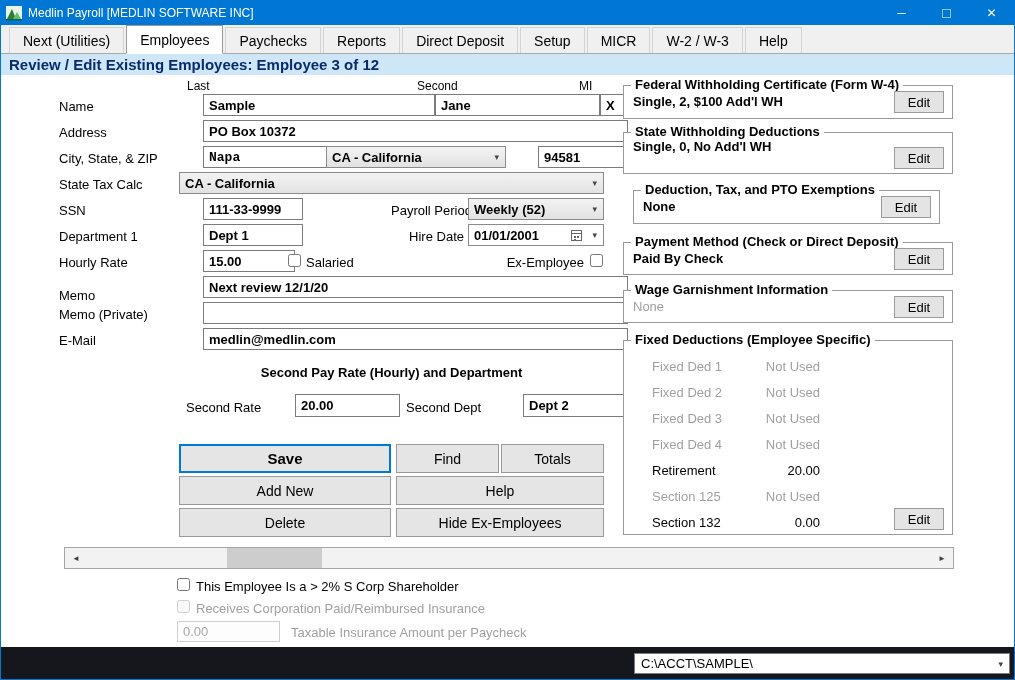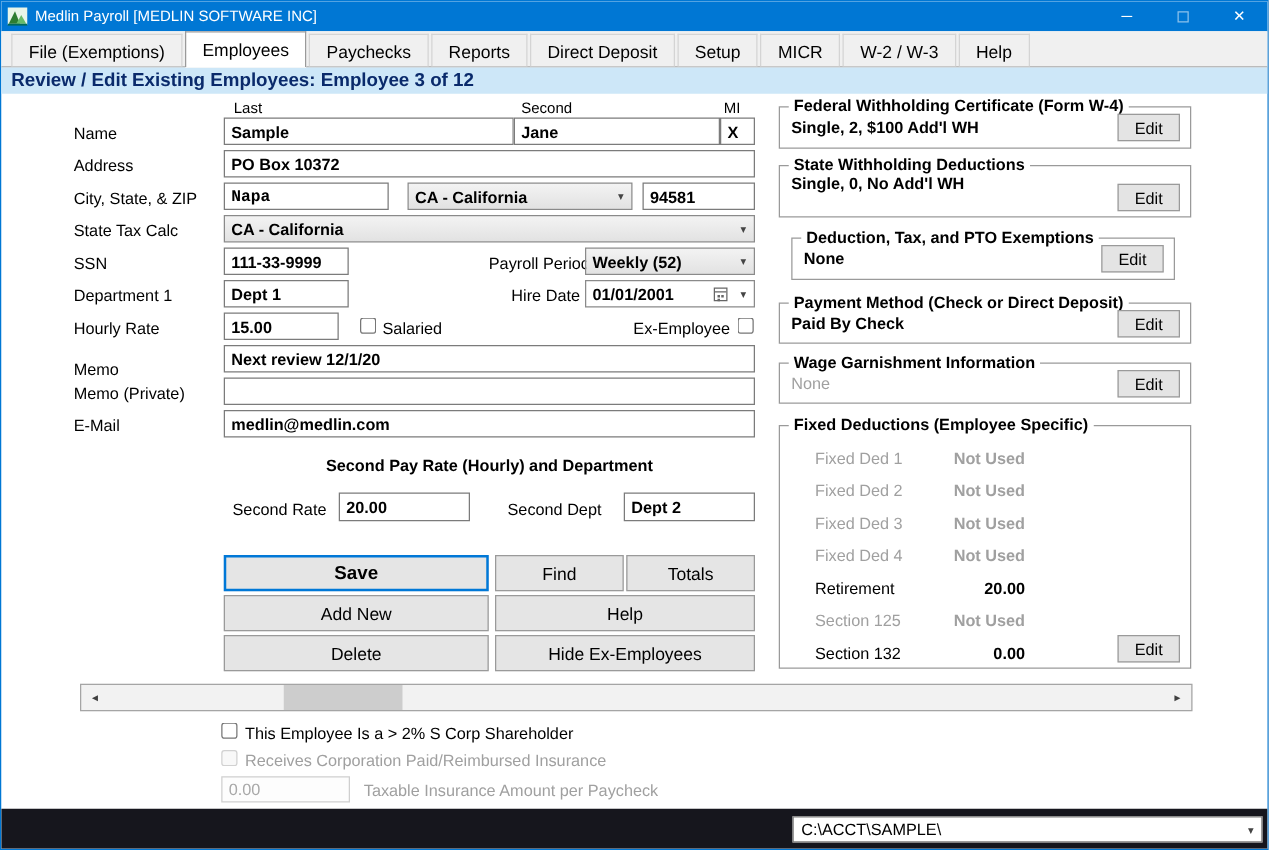--- a/index.html
+++ b/index.html
@@ -27,21 +27,21 @@
   
   .header-strip { position:absolute; top:53px; left:0; right:0; height:21px; background:#cde7f8;
                   display:flex; align-items:center; padding-left:8px; font-size:15px;
                   font-weight:bold; color:#0a2a6b; }
 
   
   .lbl { position:absolute; font-size:13px; color:#000; white-space:nowrap; }
   .collbl { position:absolute; font-size:12px; color:#000; }
   .muted { color:#a0a0a0 !important; font-weight:normal !important; }
   input.field { position:absolute; border:1px solid #7b7b7b; background:#fff; font-size:13px;
-                font-weight:bold; padding:0 5px; color:#000; font-family:inherit; outline:none; }
+                font-weight:bold; padding:0 5px; color:#000; font-family:inherit; outline:none;margin-left:24px; }
   .dropdown { position:absolute; border:1px solid #8a8a8a; background:linear-gradient(#f3f3f3,#e2e2e2);
               font-size:13px; font-weight:bold; color:#000; display:flex; align-items:center;
               justify-content:space-between; padding:0 6px 0 5px; }
   .dd-arrow { font-size:9px; color:#444; margin-left:6px; font-weight:normal; }
   .cal-icon { width:11px; height:11px; border:1px solid #666; position:relative; background:#fff; margin-right:4px; }
   .cal-icon::before { content:""; position:absolute; left:0; right:0; top:2px; height:1px; background:#666; }
   .cal-icon::after { content:""; position:absolute; left:2px; top:5px; width:2px; height:2px;
                      background:#666; box-shadow:3px 0 #666, 0 3px #666; }
   .cb { position:absolute; width:13px; height:13px; margin:0; }
 
@@ -53,21 +53,21 @@
   .btn-sm { position:absolute; width:50px; height:22px; background:#e4e4e4; border:1px solid #9a9a9a;
             font-size:13px; display:flex; align-items:center; justify-content:center; font-family:inherit; }
 
   
   .gb { position:absolute; border:1px solid #9a9a9a; background:#fff; }
   .gb-title { position:absolute; top:-9px; left:7px; background:#fff; padding:0 4px; font-size:13px;
               font-weight:bold; color:#000; white-space:nowrap; }
   .gb-value { position:absolute; left:9px; font-size:13px; font-weight:bold; color:#000; white-space:nowrap; }
   .fd-row { position:absolute; left:28px; width:168px; display:flex; justify-content:space-between;
             font-size:13px; color:#000; }
-  .fd-value { font-weight:bold;margin-left:20px; }
+  .fd-value { font-weight:normal;margin-left:20px; }
 
   
   .hscroll { position:absolute; left:63px; top:546px; width:890px; height:22px; background:#f2f2f2;
              border:1px solid #a5a5a5; display:flex; }
   .hs-arrow { width:22px; display:flex; align-items:center; justify-content:center; font-size:8px; color:#404040; }
   .hs-track { position:relative; flex:1; }
   .hs-thumb { position:absolute; left:140px; top:0; width:95px; height:100%; background:#cdcdcd; }
 
   
   .dis-input { position:absolute; border:1px solid #cfcfcf; background:#fdfdfd; color:#a8a8a8;
@@ -95,21 +95,21 @@
     </div>
     <div class="tb-btn">
       <span class="max-glyph"></span>
     </div>
     <div class="tb-btn">
       <span>✕</span>
     </div>
   </div>
 
   <div class="tabbar">
-    <div class="tab">File (Exemptions)</div>
+    <div class="tab">Next (Utilities)</div>
     <div class="tab selected">Employees</div>
     <div class="tab">Paychecks</div>
     <div class="tab">Reports</div>
     <div class="tab">Direct Deposit</div>
     <div class="tab">Setup</div>
     <div class="tab">MICR</div>
     <div class="tab">W-2 / W-3</div>
     <div class="tab">Help</div>
   </div>
 

